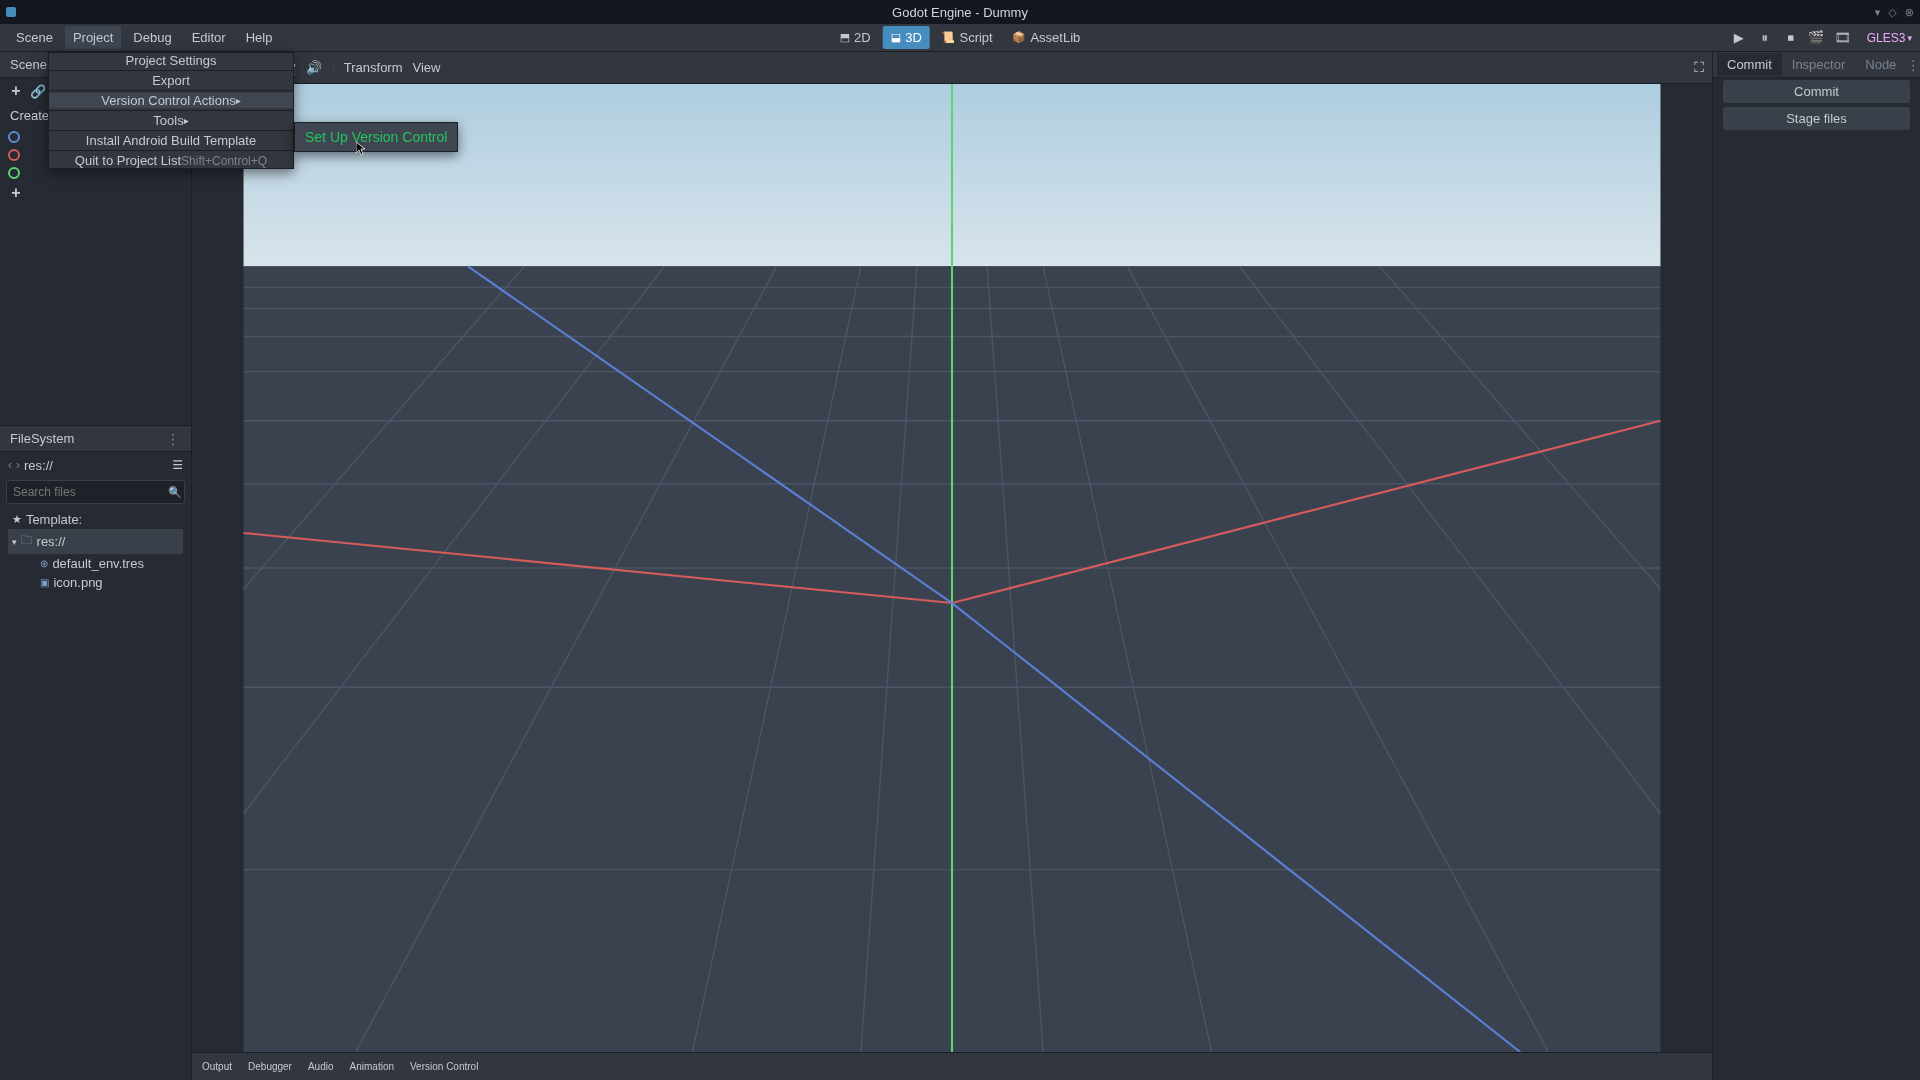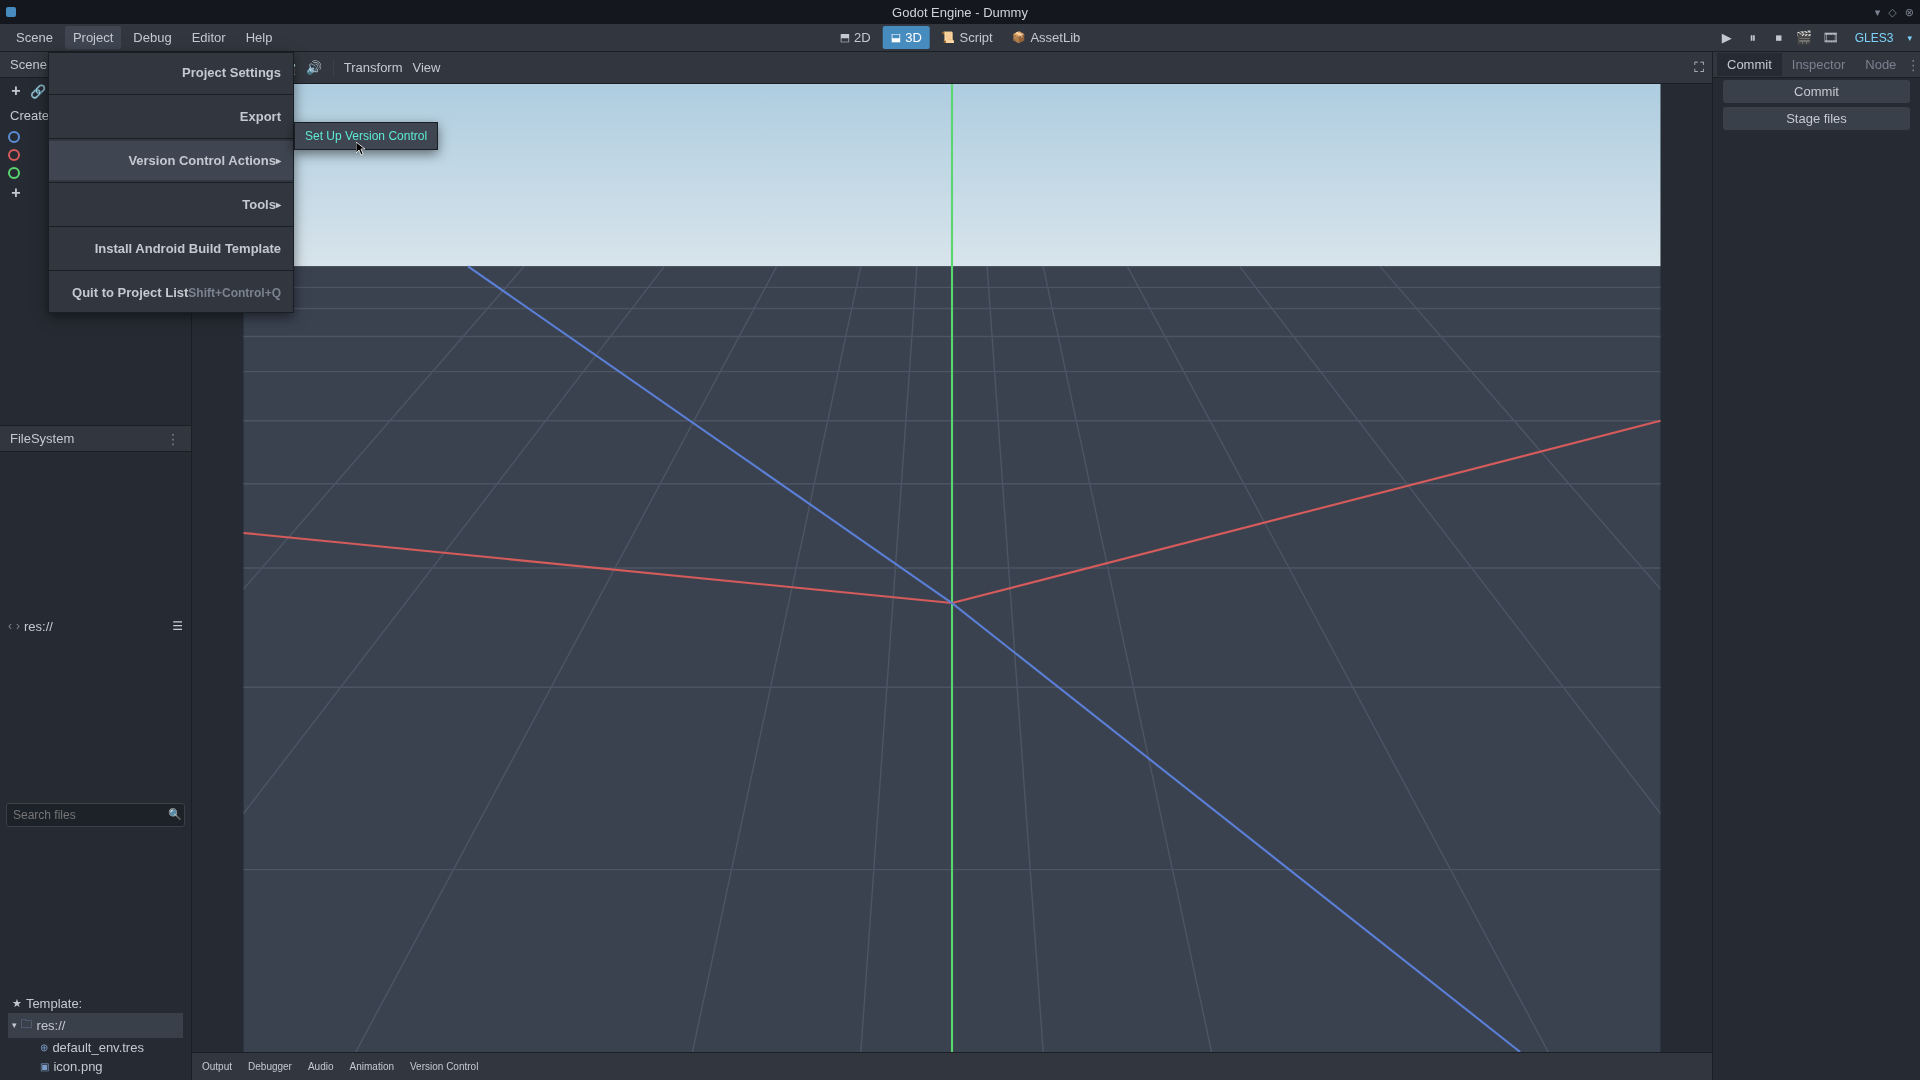--- a/index.html
+++ b/index.html
@@ -13,41 +13,41 @@
 .menubar { height: 28px; background: #32373f; display: flex; align-items: center; padding: 0 8px; border-bottom: 1px solid #1a1e25; }
 .menubar-left { display: flex; gap: 4px; }
 .menubar-item { padding: 4px 8px; color: #c4c9d1; cursor: pointer; border-radius: 2px; }
 .menubar-item.active { background: #3f4651; }
 .menubar-center { position: absolute; left: 50%; transform: translateX(-50%); display: flex; gap: 4px; align-items: center; }
 .mode-btn { display: flex; align-items: center; gap: 4px; padding: 4px 8px; color: #c4c9d1; cursor: pointer; border-radius: 2px; }
 .mode-btn.active { background: #478cbf; color: #fff; }
 .mode-icon { font-size: 11px; }
 .menubar-right { margin-left: auto; display: flex; gap: 6px; align-items: center; }
 .play-btn { width: 20px; height: 20px; display: flex; align-items: center; justify-content: center; cursor: pointer; color: #c4c9d1; }
-.gles-label { color: #7dd3fc; font-size: 12px; margin-left: 8px; display: flex; align-items: center; gap: 14px; }
+.gles-label { color: #f0abfc; font-size: 12px; margin-left: 8px; display: flex; align-items: center; gap: 2px; }
 
 .main { display: flex; height: calc(100% - 52px); }
 
 .left-dock { width: 192px; background: #262b33; display: flex; flex-direction: column; border-right: 1px solid #1a1e25; }
 .dock-tab { height: 26px; background: #32373f; display: flex; align-items: center; padding: 0 10px; font-size: 13px; border-bottom: 1px solid #1a1e25; justify-content: space-between; }
 .dots { color: #7a8290; font-size: 14px; letter-spacing: 1px; }
 
 .scene-toolbar { height: 26px; display: flex; align-items: center; gap: 6px; padding: 0 8px; background: #262b33; }
 .tool-icon { width: 16px; height: 16px; display: flex; align-items: center; justify-content: center; color: #c4c9d1; cursor: pointer; }
 .plus-icon { font-size: 16px; font-weight: bold; }
 
 .create-label { padding: 4px 10px; color: #c4c9d1; font-size: 13px; }
 .create-list { display: flex; flex-direction: column; gap: 2px; padding: 2px 8px; }
 .create-item { display: flex; align-items: center; gap: 6px; padding: 2px 0; }
 .circle-icon { width: 12px; height: 12px; border: 2px solid; border-radius: 50%; }
 .circle-blue { border-color: #5b8dd6; }
 .circle-red { border-color: #d65b5b; }
 .circle-green { border-color: #5bd66e; }
 
-.filesystem { flex: 1; display: flex; flex-direction: column; border-top: 1px solid #1a1e25; margin-top: 220px; justify-content: space-between; }
+.filesystem { flex: 1; display: flex; flex-direction: column; border-top: 1px solid #1a1e25; margin-top: 220px; }
 .fs-nav { height: 26px; display: flex; align-items: center; gap: 4px; padding: 0 8px; background: #262b33; }
 .fs-navbtn { color: #7a8290; cursor: pointer; font-size: 12px; }
 .fs-path { flex: 1; color: #c4c9d1; }
 .fs-viewbtn { color: #c4c9d1; font-size: 12px; }
 .fs-search { height: 24px; margin: 2px 6px; background: #1d2229; border: 1px solid #3a404a; border-radius: 3px; display: flex; align-items: center; padding: 0 6px; }
 .fs-search input { background: none; border: none; color: #eab308; font-size: 12px; flex: 1; outline: none; }
 .search-icon-sm { color: #7a8290; font-size: 11px; }
 .fs-tree { padding: 4px 8px; }
 .fs-item { display: flex; align-items: center; gap: 4px; padding: 2px 4px; font-size: 13px; cursor: pointer; }
 .fs-item.selected { background: #3a404a; }
@@ -72,28 +72,28 @@
 .bottom-tab { color: #c4c9d1; cursor: pointer; font-size: 10px; }
 
 .right-dock { width: 208px; background: #262b33; border-left: 1px solid #1a1e25; display: flex; flex-direction: column; }
 .right-tabs { height: 26px; background: #32373f; display: flex; align-items: center; padding: 0 4px; border-bottom: 1px solid #1a1e25; }
 .right-tab { padding: 4px 10px; color: #7a8290; cursor: pointer; font-size: 13px; }
 .right-tab.active { color: #c4c9d1; background: #262b33; }
 .commit-msg { padding: 8px 10px; color: #c4c9d1; font-size: 13px; height: 56px; }
 .commit-btn { margin: 2px 10px; padding: 4px; background: #3a404a; text-align: center; border-radius: 3px; cursor: pointer; color: #c4c9d1; font-size: 13px; }
 
 .dropdown { position: absolute; top: 52px; left: 48px; width: 246px; background: #32373f; border: 1px solid #1a1e25; box-shadow: 0 4px 12px rgba(0,0,0,0.5); z-index: 100; }
-.dropdown-item { padding: 12px 12px; display: flex; align-items: center; justify-content: flex-end; cursor: pointer; color: #c4c9d1; font-size: 13px; font-weight: bold; }
+.dropdown-item { padding: 0 12px; display: flex; align-items: center; justify-content: center; cursor: pointer; color: #c4c9d1; font-size: 13px; }
 .dropdown-item.hovered { background: #3f4651; }
 .dropdown-sep { height: 1px; background: #1a1e25; margin: 2px 0; }
 .dropdown-shortcut { color: #7a8290; font-size: 12px; }
 .submenu-arrow { color: #c4c9d1; font-size: 10px; }
 
 .submenu { position: absolute; top: 122px; left: 294px; background: #32373f; border: 1px solid #1a1e25; box-shadow: 0 4px 12px rgba(0,0,0,0.5); z-index: 101; }
-.submenu-item { padding: 6px 10px; cursor: pointer; color: #5eead4; font-size: 12px; background: #3f4651; }
+.submenu-item { padding: 6px 10px; cursor: pointer; color: #22c55e; font-size: 14px; background: #3f4651; }
 
 .cursor { position: absolute; top: 142px; left: 356px; width: 10px; height: 14px; z-index: 200; pointer-events: none; }
 </style>
 </head>
 <body>
 
 <div class="titlebar">
   <div class="titlebar-icon"></div>
   <span>Godot Engine - Dummy</span>
   <div class="titlebar-right">

